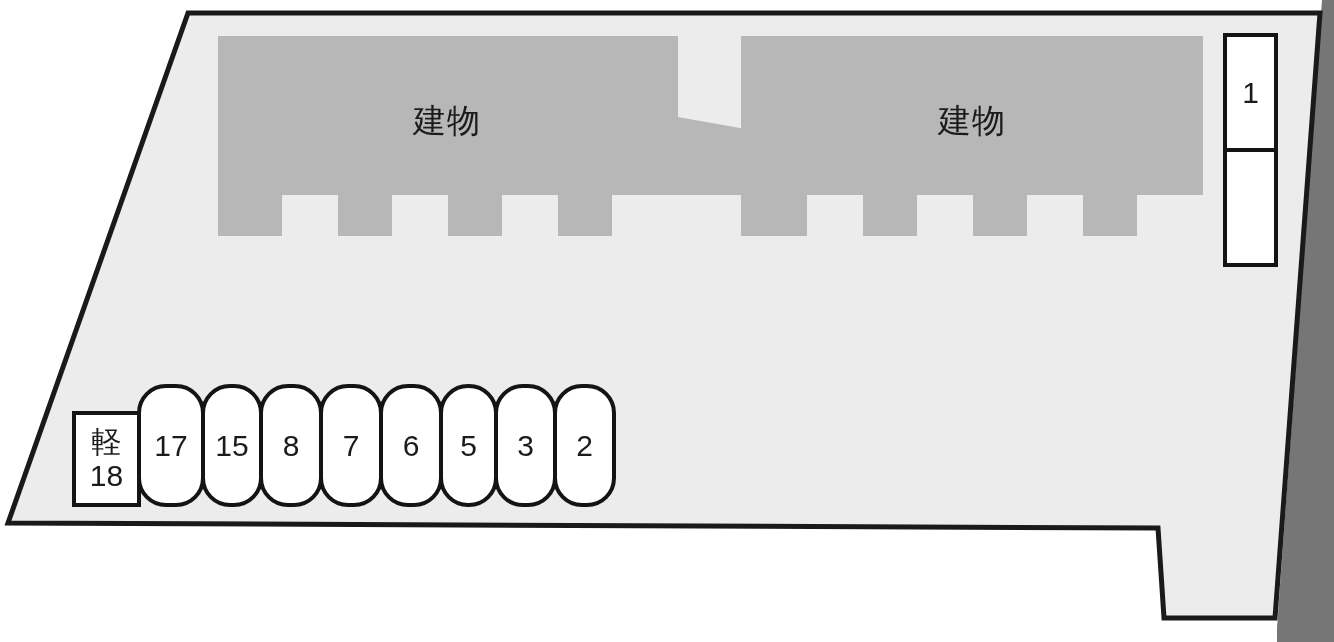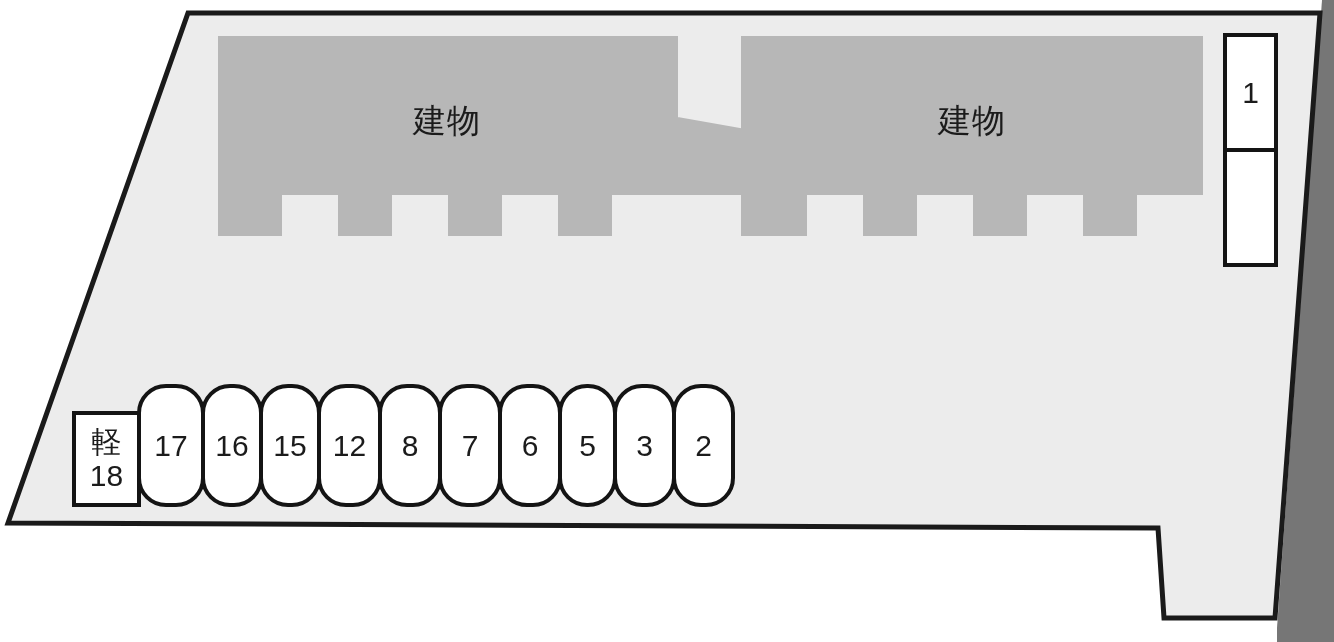--- a/index.html
+++ b/index.html
@@ -163,27 +163,21 @@
       <span class="stall-label">軽
 18</span>
     </div>
 
     <div class="stall-row">
 
       <div class="stall" style="width:68px;">
         <span class="stall-label">17</span>
       </div>
       <div class="stall" style="width:62px;">
-        <span class="stall-label">16</span>
-      </div>
-      <div class="stall" style="width:62px;">
         <span class="stall-label">15</span>
-      </div>
-      <div class="stall" style="width:65px;">
-        <span class="stall-label">12</span>
       </div>
       <div class="stall" style="width:64px;">
         <span class="stall-label">8</span>
       </div>
       <div class="stall" style="width:64px;">
         <span class="stall-label">7</span>
       </div>
       <div class="stall" style="width:64px;">
         <span class="stall-label">6</span>
       </div>

